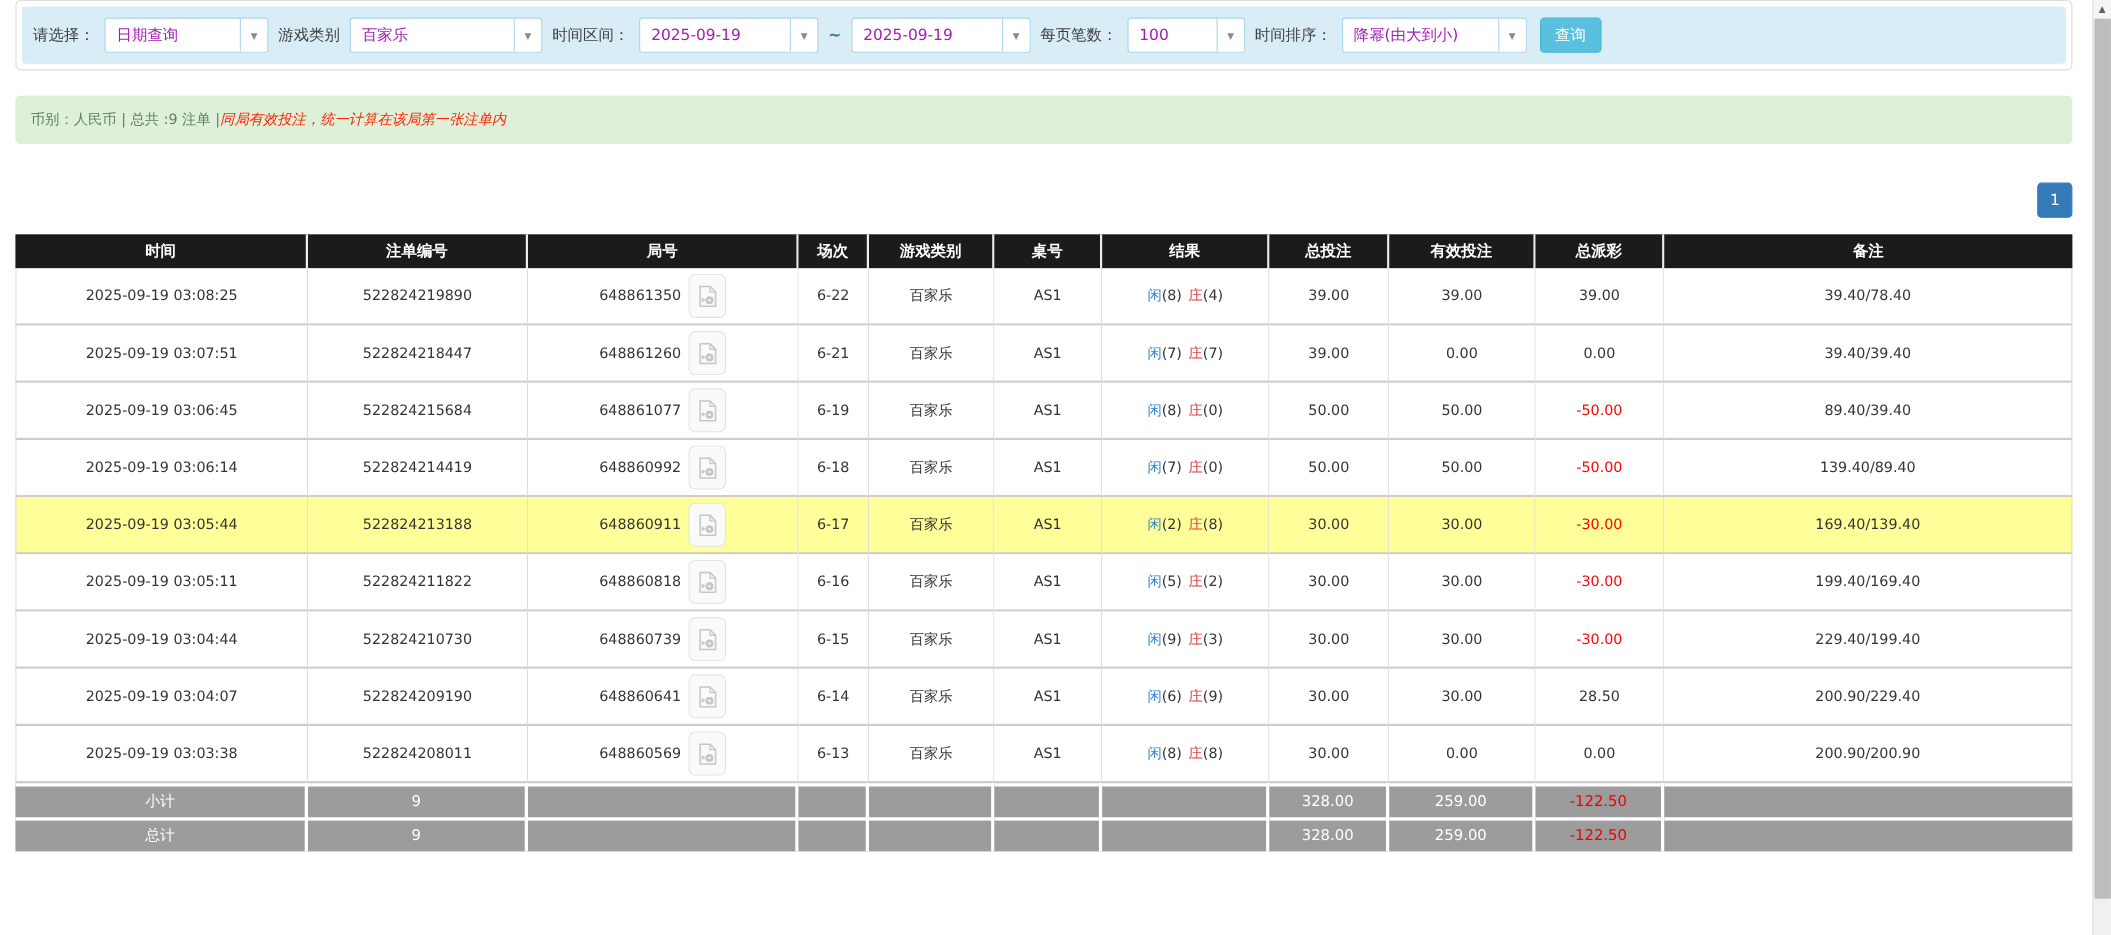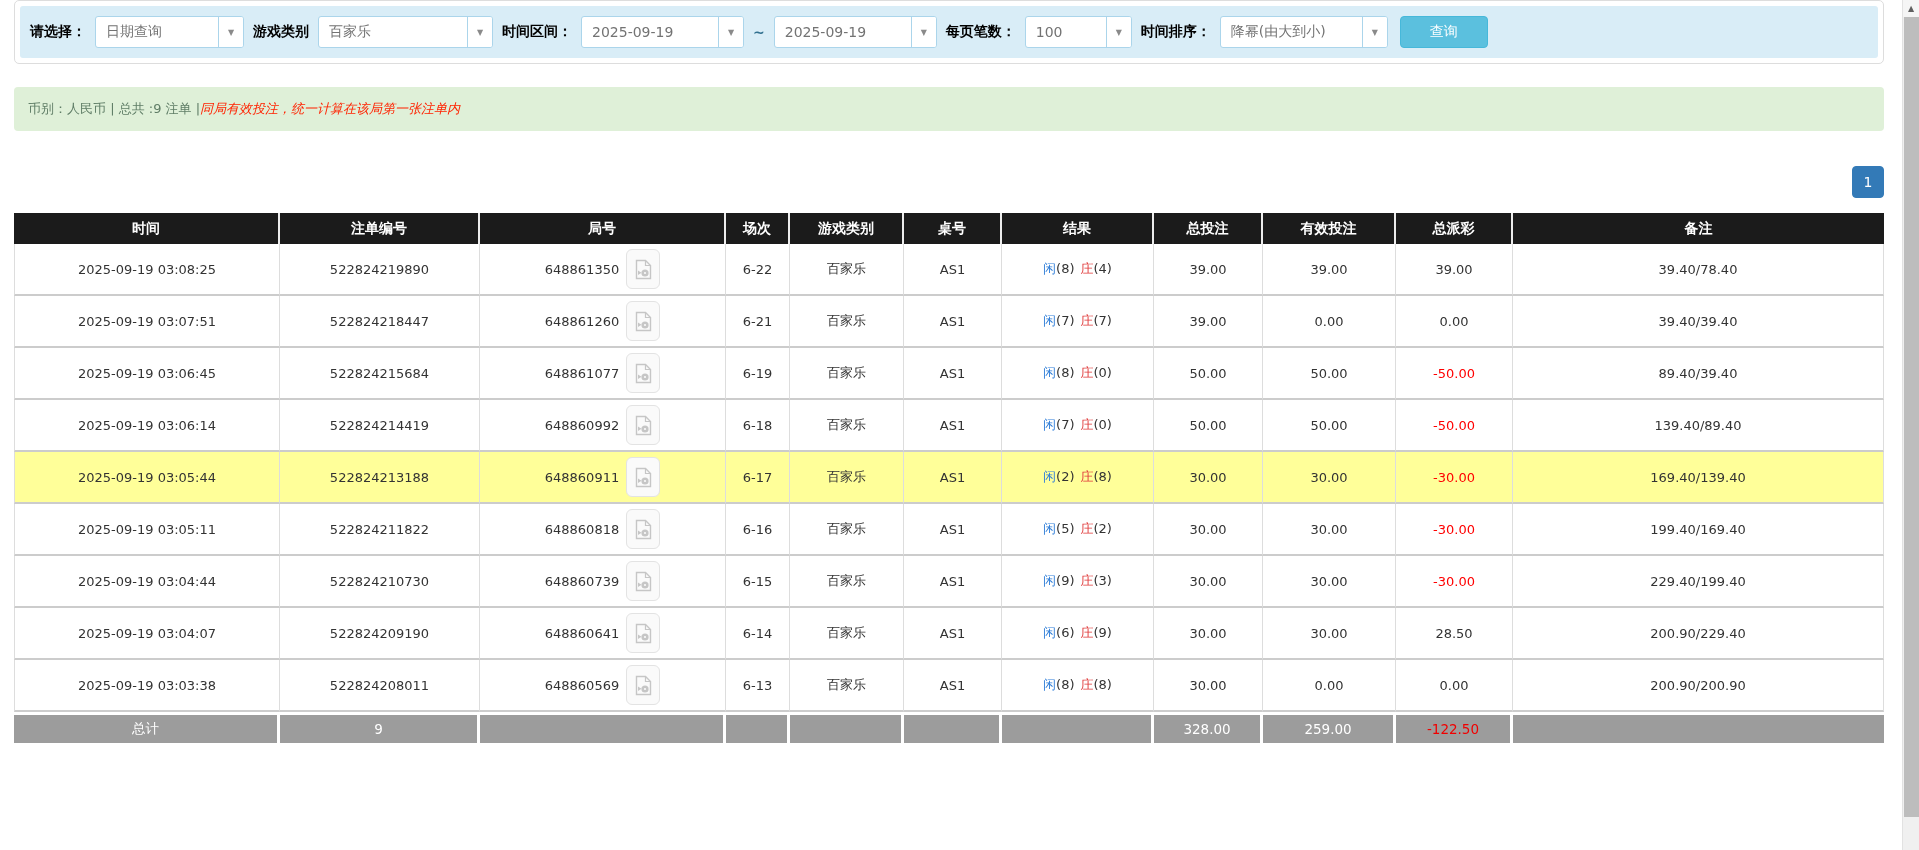--- a/index.html
+++ b/index.html
@@ -17,39 +17,39 @@
     font-size: 21px; font-weight: 400; color: #333;
     margin: 13px 0 12px -4px; letter-spacing: 1px;
   }
 
   
   .filter-panel { border: 1px solid #ddd; border-radius: 5px; background: #fff; padding: 5px; }
   .filter-strip {
     background: #d9edf7; border-radius: 3px; padding: 10px 10px;
     display: flex; align-items: center; gap: 9px;
   }
-  .flabel { color: #000000; font-weight: 700; font-size: 14px; white-space: nowrap; }
+  .flabel { color: #404040; font-weight: 400; font-size: 14px; white-space: nowrap; }
   .combo {
     display: inline-flex; align-items: stretch; background: #fff;
     border: 1px solid #abd5eb; border-radius: 3px; height: 32px; overflow: hidden;
   }
-  .combo-text { display: flex; align-items: center; padding: 0 10px; font-size: 14px; color: #737373; }
+  .combo-text { display: flex; align-items: center; padding: 0 10px; font-size: 14px; color: #a21caf; }
   .combo-caret {
     width: 25px; display: flex; align-items: center; justify-content: center;
     border-left: 1px solid #abd5eb; background: #fff; color: #8a8a8a; font-size: 8px; cursor: pointer;
   }
   .w-qtype  { width: 122px; }
   .w-game   { width: 148px; }
   .w-date   { width: 136px; }
   .w-count  { width: 80px;  }
   .w-sort   { width: 141px; }
   .tilde { color: #31708f; font-weight: 700; font-size: 14px; }
   .search-btn {
     background: #5bc0de; border: 1px solid #46b8da; color: #fff; font-size: 14px;
-    height: 32px; padding: 0 29px; border-radius: 4px; cursor: pointer; margin-left: 3px;
+    height: 32px; padding: 0 13px; border-radius: 4px; cursor: pointer; margin-left: 3px;
     font-family: inherit;
   }
 
   
   .summary-bar {
     margin-top: 23px; background: #dff0d8; border-radius: 4px;
     padding: 13px 14px; display: flex; justify-content: flex-start; align-items: center;
     font-size: 13px;
   }
   .summary-left  { color: #5f7d66; }
@@ -378,20 +378,33 @@
           <td>AS1</td>
           <td><span class="res-player">闲</span><span class="res-num">(8)</span><span class="res-banker">庄</span><span class="res-num">(8)</span></td>
           <td class="val-blue">30.00</td>
           <td>0.00</td>
           <td><span class="">0.00</span></td>
           <td>200.90/200.90</td>
         </tr>
       </tbody>
     <tfoot>
         <tr>
+          <td>小计</td>
+          <td>9</td>
+          <td></td>
+          <td></td>
+          <td></td>
+          <td></td>
+          <td></td>
+          <td>328.00</td>
+          <td>259.00</td>
+          <td><span class="neg">-122.50</span></td>
+          <td></td>
+        </tr>
+        <tr>
           <td>总计</td>
           <td>9</td>
           <td></td>
           <td></td>
           <td></td>
           <td></td>
           <td></td>
           <td>328.00</td>
           <td>259.00</td>
           <td><span class="neg">-122.50</span></td>

